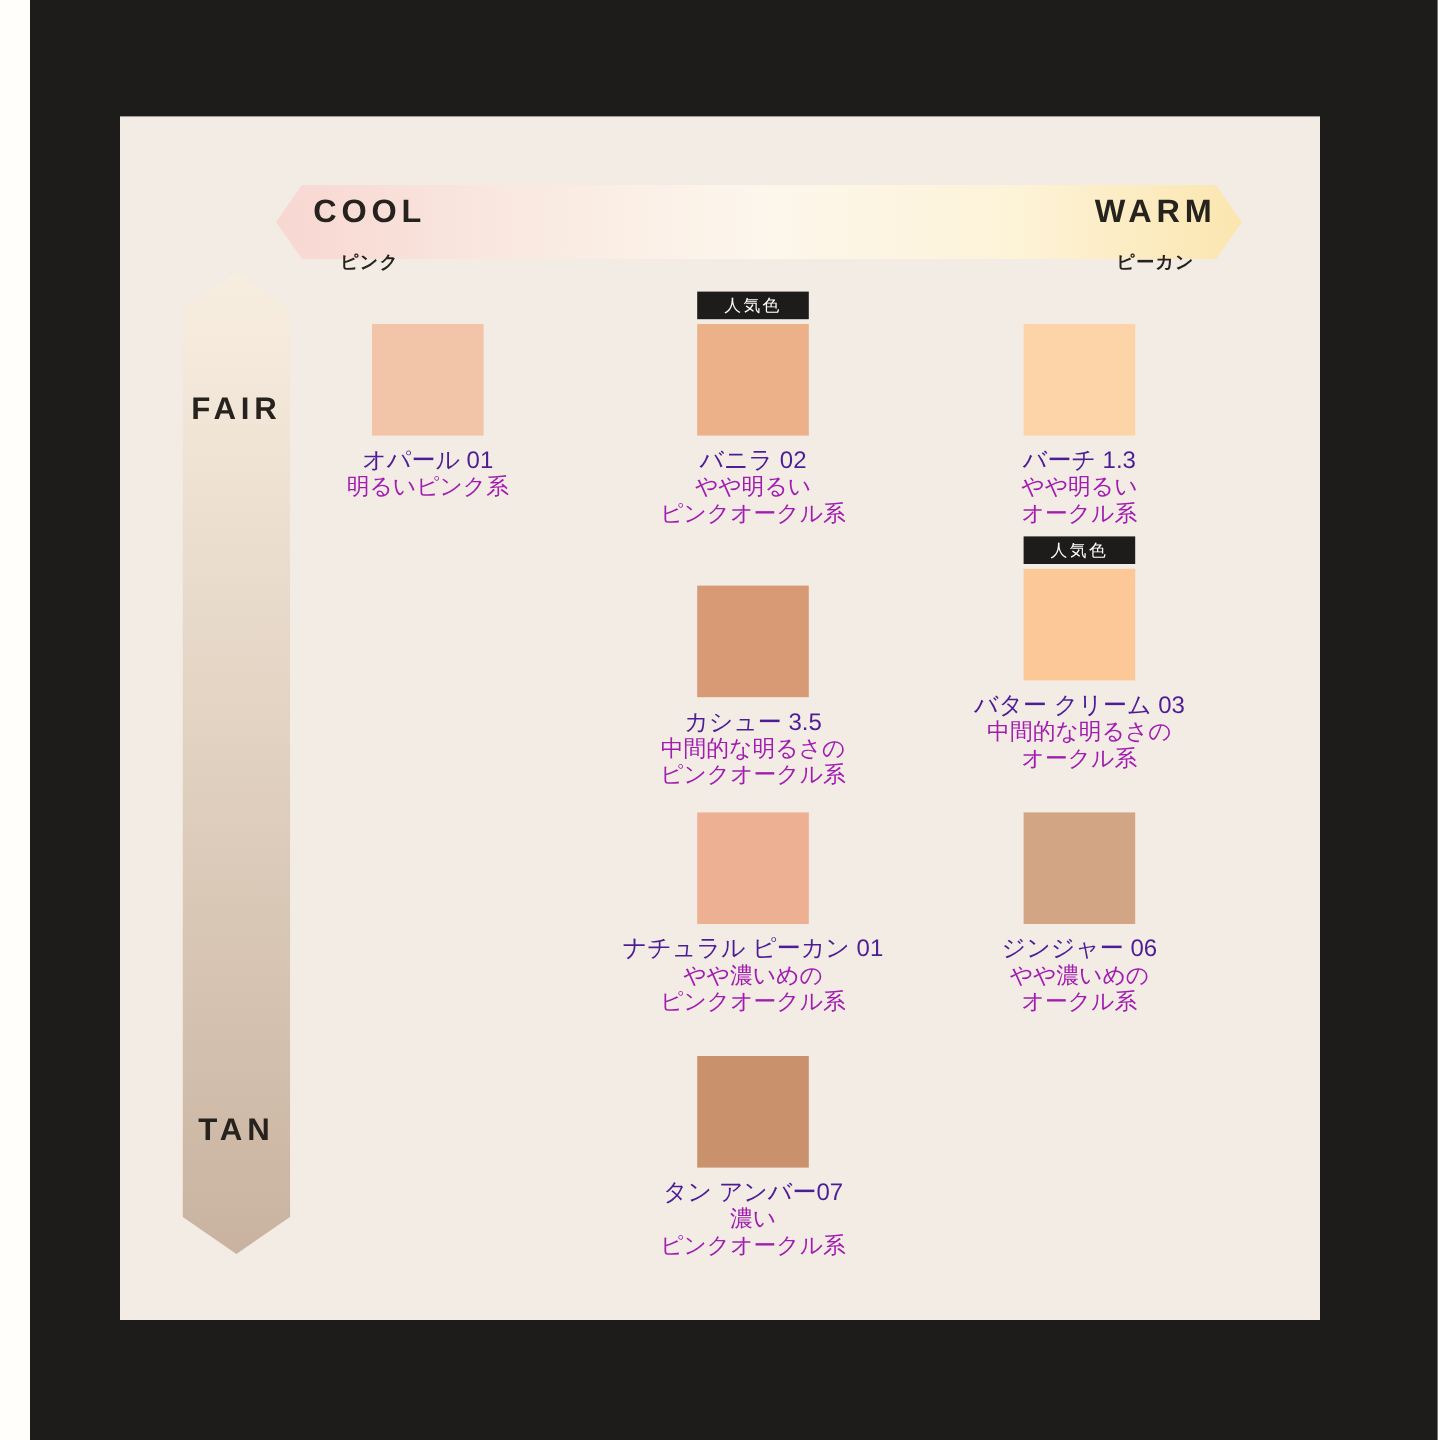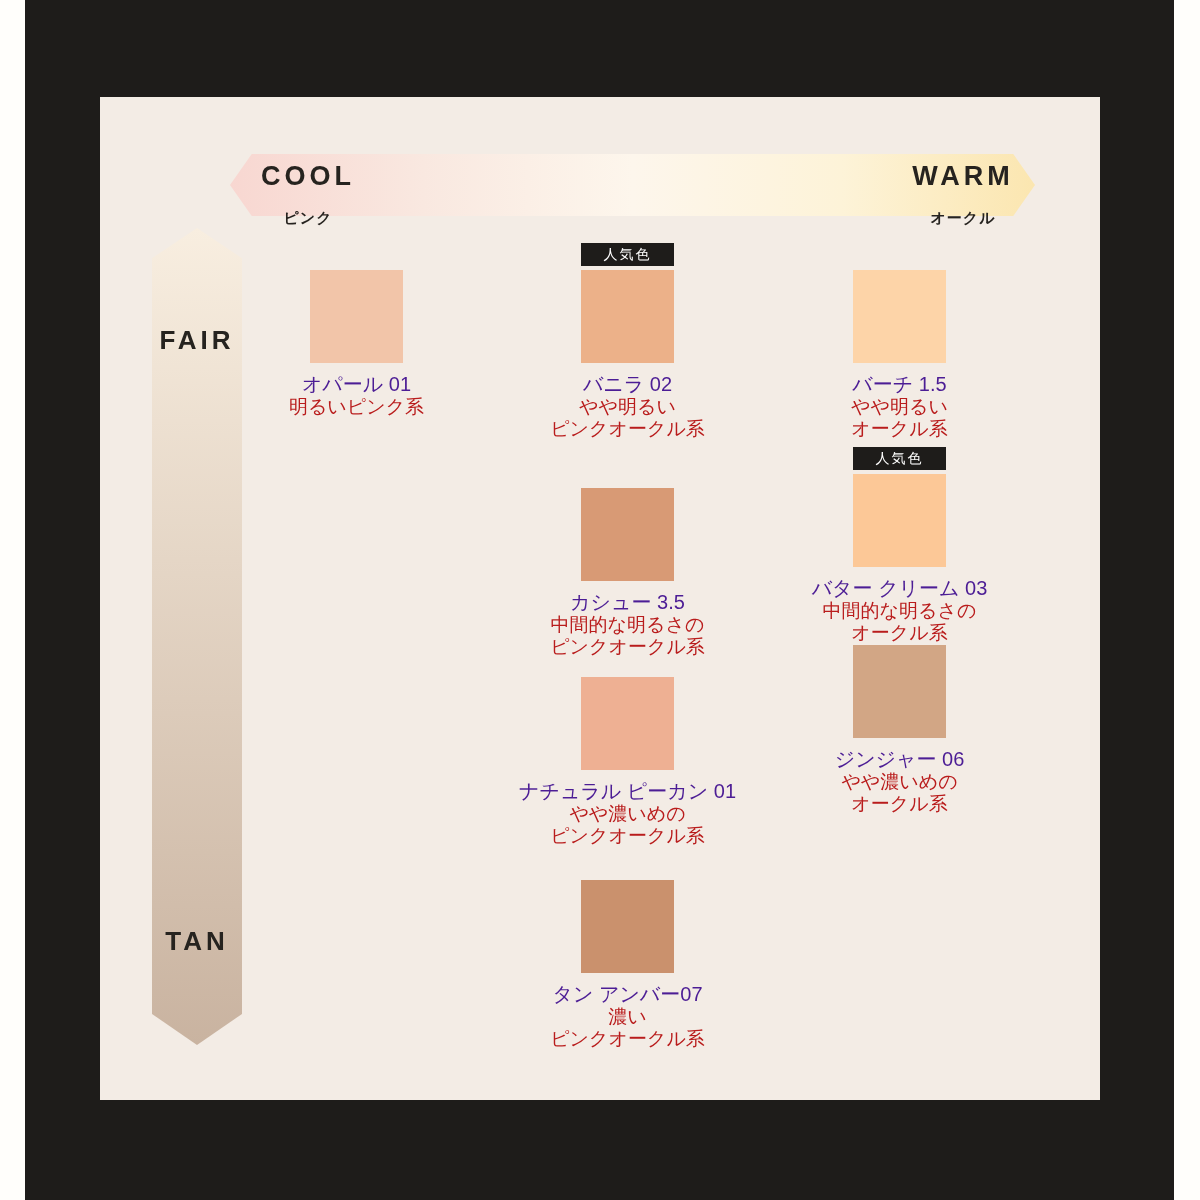--- a/index.html
+++ b/index.html
@@ -5,20 +5,21 @@
   html,body{margin:0;padding:0;}
   body{
     width:1200px;height:1200px;overflow:hidden;
     background:var(--page,#fffefb);
     font-family:"Liberation Sans","DejaVu Sans",sans-serif;
     color:var(--text_dark,#26231f);
   }
   .frame{
     position:absolute;left:25px;top:0;width:1149px;height:1200px;
     background:var(--frame,#1e1c1a);
+    padding-left:24px;
   }
   .panel{
     position:absolute;left:75px;top:97px;width:1000px;height:1003px;
     background:var(--panel,#f3ece5);
   }
   
   .h-arrow{
     position:absolute;left:130px;top:57px;width:805px;height:62px;
     clip-path:polygon(0% 50%,2.7% 0%,97.3% 0%,100% 50%,97.3% 100%,2.7% 100%);
   }
@@ -55,39 +56,39 @@
     display:flex;align-items:center;justify-content:center;
   }
   .labels{
     position:absolute;top:103px;left:50%;transform:translateX(-50%);
     text-align:center;white-space:nowrap;
   }
   .shade-name{
     font-size:20px;font-weight:400;color:#4c1d95;line-height:23px;
   }
   .shade-desc{
-    font-size:19px;font-weight:400;color:#b91c1c;line-height:22px;
+    font-size:19px;font-weight:400;color:#a21caf;line-height:22px;
   }
 </style>
 </head>
 <body>
 
 <div class="frame">
   <div class="panel">
 
     <div class="h-arrow" id="h-arrow" style="background: linear-gradient(90deg, rgb(248, 215, 209) 0%, rgb(249, 232, 224) 24%, rgb(253, 246, 236) 50%, rgb(253, 243, 216) 76%, rgb(251, 230, 176) 100%);"></div>
 
     <div class="axis-label cool">
       <div class="big">COOL</div>
       <div class="sub">ピンク</div>
     </div>
 
     <div class="axis-label warm">
       <div class="big">WARM</div>
-      <div class="sub">オークル</div>
+      <div class="sub">ピーカン</div>
     </div>
 
     <div class="v-arrow" id="v-arrow" style="background: linear-gradient(rgb(248, 238, 224) 0%, rgb(201, 179, 160) 100%);"></div>
 
     <div class="v-label fair">FAIR</div>
     <div class="v-label tan">TAN</div>
 
     <div id="shades">
   <div class="shade" style="left: 210px; top: 173px;">
 
@@ -105,21 +106,21 @@
       <div class="shade-name">バニラ 02</div>
     <div class="shade-desc">やや明るい</div>
             <div class="shade-desc">ピンクオークル系</div>
           </div>
   </div>
 
   <div class="shade" style="left: 753px; top: 173px;">
 
     <div class="swatch" style="background: rgb(253, 212, 168);"></div>
     <div class="labels">
-      <div class="shade-name">バーチ 1.5</div>
+      <div class="shade-name">バーチ 1.3</div>
     <div class="shade-desc">やや明るい</div>
             <div class="shade-desc">オークル系</div>
           </div>
   </div>
 
   <div class="shade" style="left: 481px; top: 377px; margin-top: 14px;">
 
     <div class="swatch" style="background: rgb(216, 154, 117);"></div>
     <div class="labels">
       <div class="shade-name">カシュー 3.5</div>
@@ -141,21 +142,21 @@
   <div class="shade" style="left: 481px; top: 580px;">
 
     <div class="swatch" style="background: rgb(238, 176, 147);"></div>
     <div class="labels">
       <div class="shade-name">ナチュラル ピーカン 01</div>
     <div class="shade-desc">やや濃いめの</div>
             <div class="shade-desc">ピンクオークル系</div>
           </div>
   </div>
 
-  <div class="shade" style="left: 753px; top: 548px;">
+  <div class="shade" style="left: 753px; top: 580px;">
 
     <div class="swatch" style="background: rgb(210, 166, 133);"></div>
     <div class="labels">
       <div class="shade-name">ジンジャー 06</div>
     <div class="shade-desc">やや濃いめの</div>
             <div class="shade-desc">オークル系</div>
           </div>
   </div>
 
   <div class="shade" style="left: 481px; top: 783px;">

